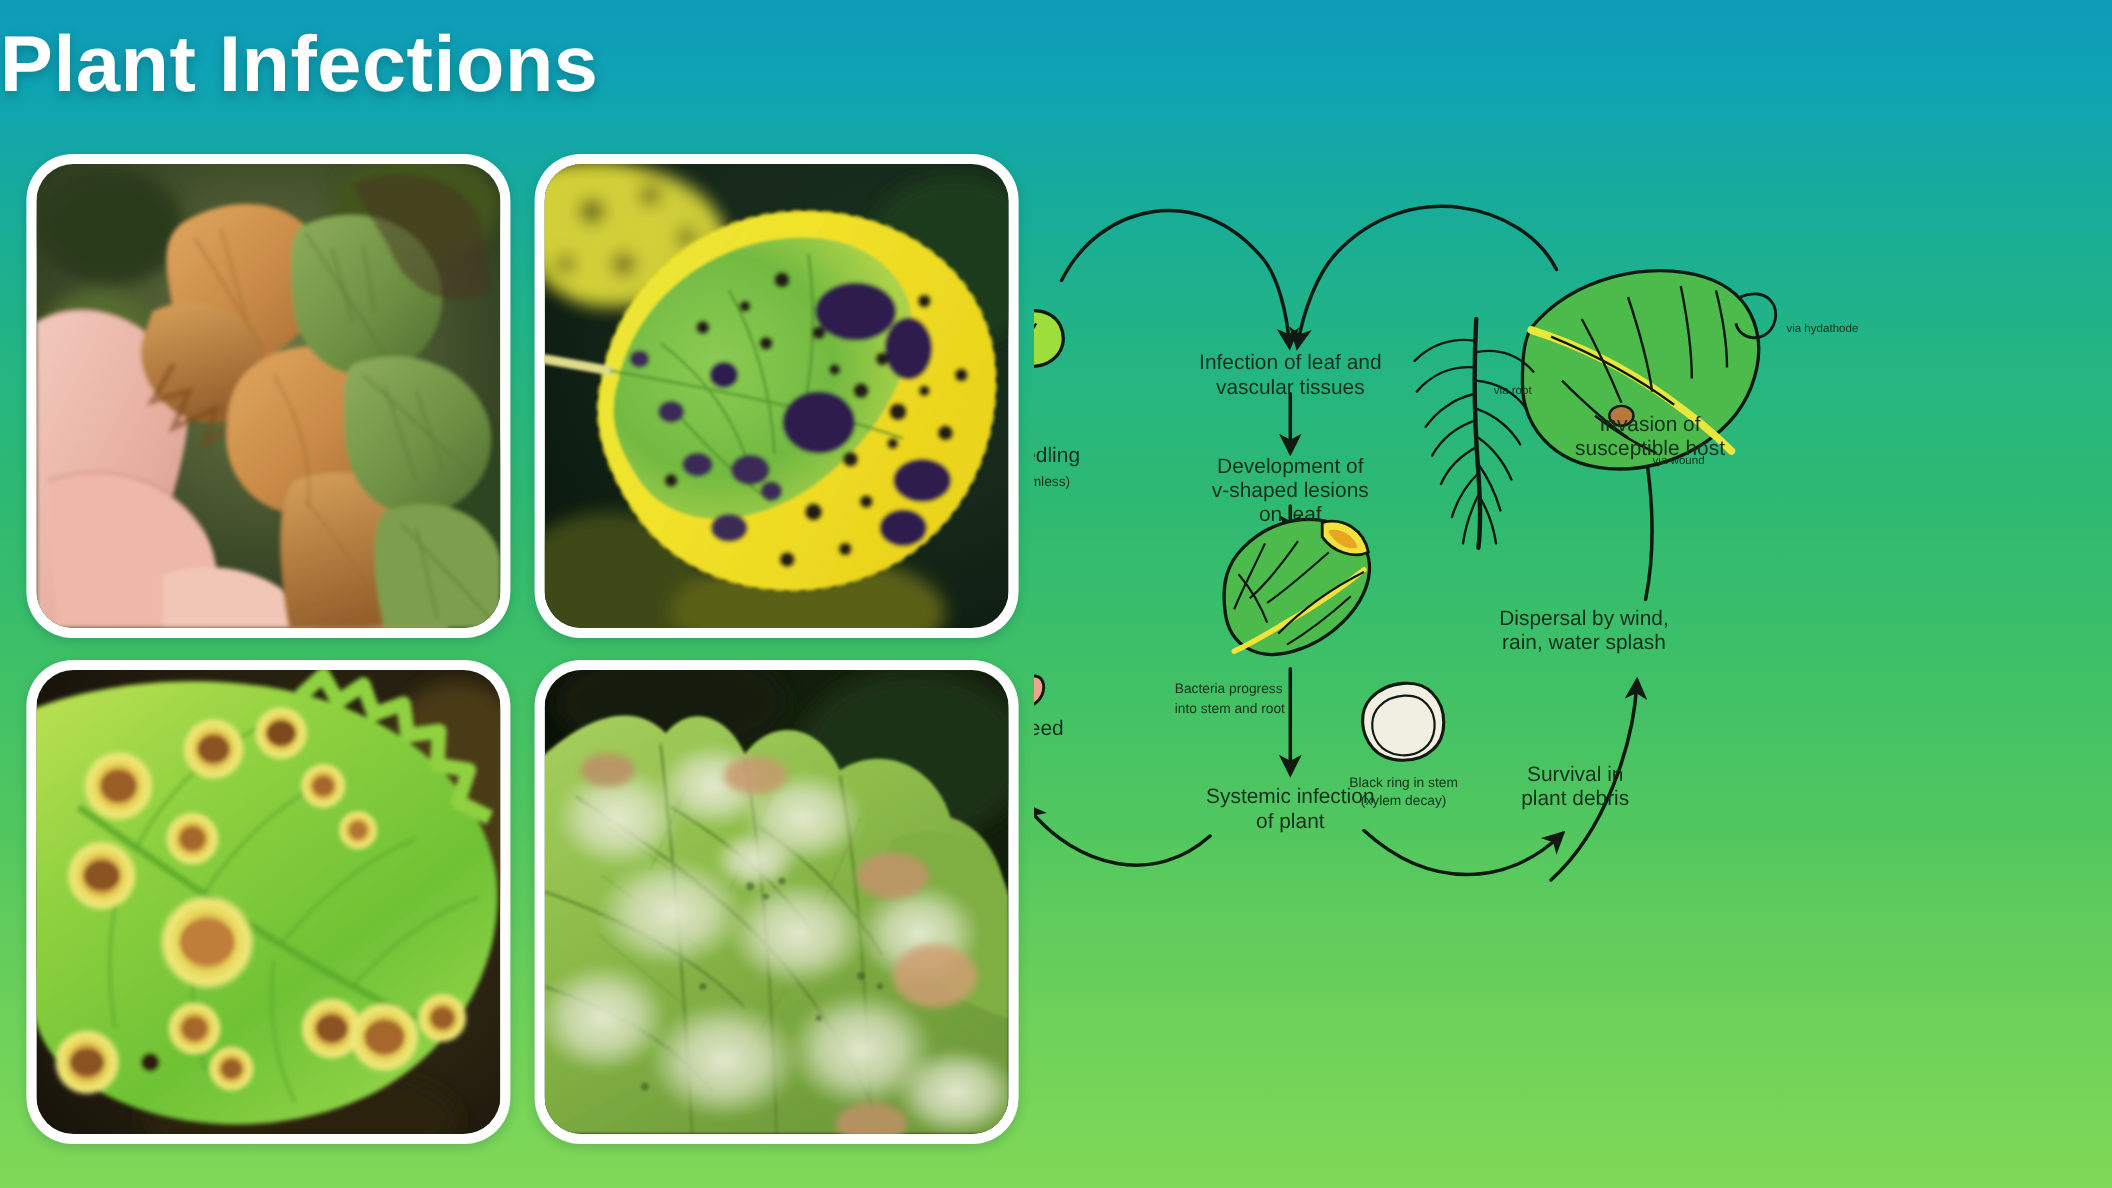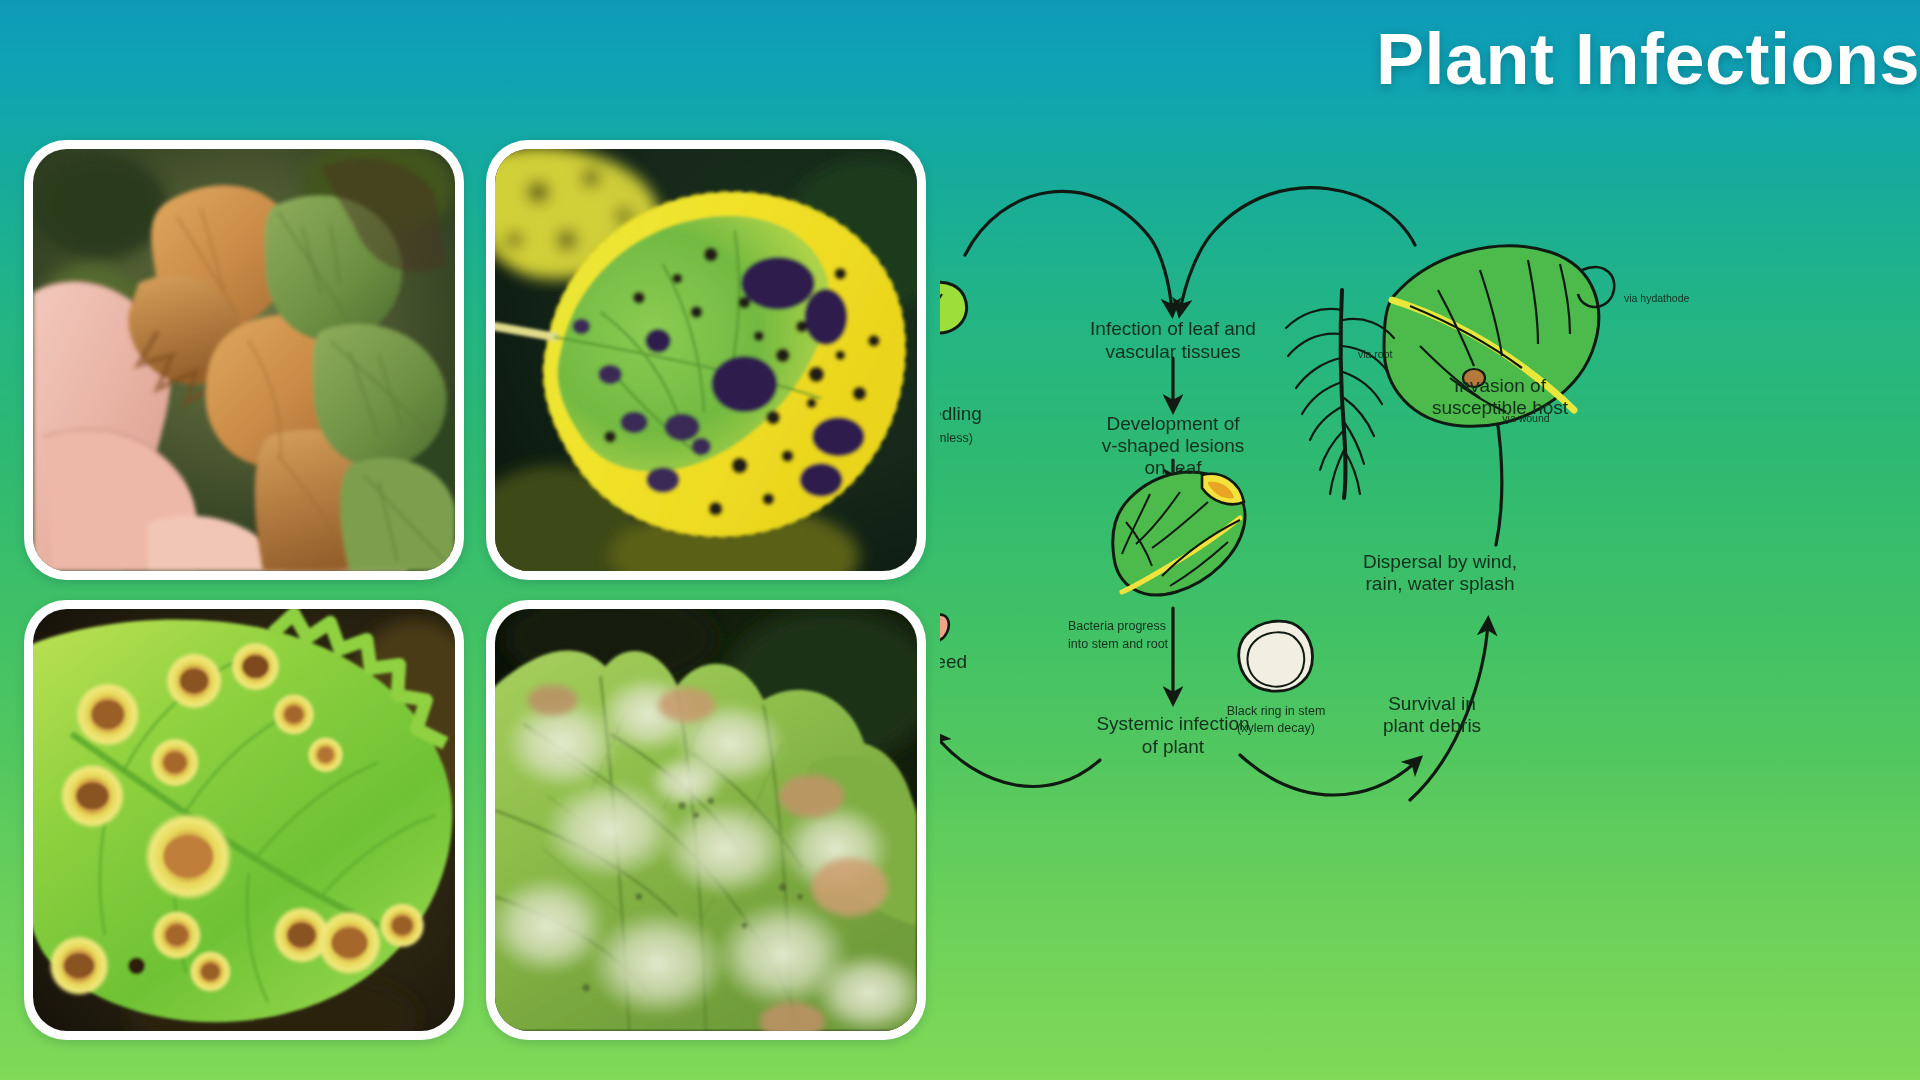--- a/index.html
+++ b/index.html
@@ -16,27 +16,26 @@
       #52c75f 70%,
       #6bd05a 84%,
       #80d957 100%);
     position:relative;
   }
 
   
   #title {
     position:absolute;
     top:18px; left:0; width:1920px;
-    text-align:right;
+    text-align:left;
     font-size:72px;
     font-weight:bold;
     color:#ffffff;
     letter-spacing:0.5px;
     text-shadow: 0 3px 10px rgba(0,60,70,0.35);
-    padding-left: 14px;
   }
 
   
   #photo-grid {
     position:absolute;
     left:24px; top:140px;
     width:900px; height:920px;
     display:grid;
     grid-template-columns: 440px 440px;
     grid-template-rows: 440px 440px;

